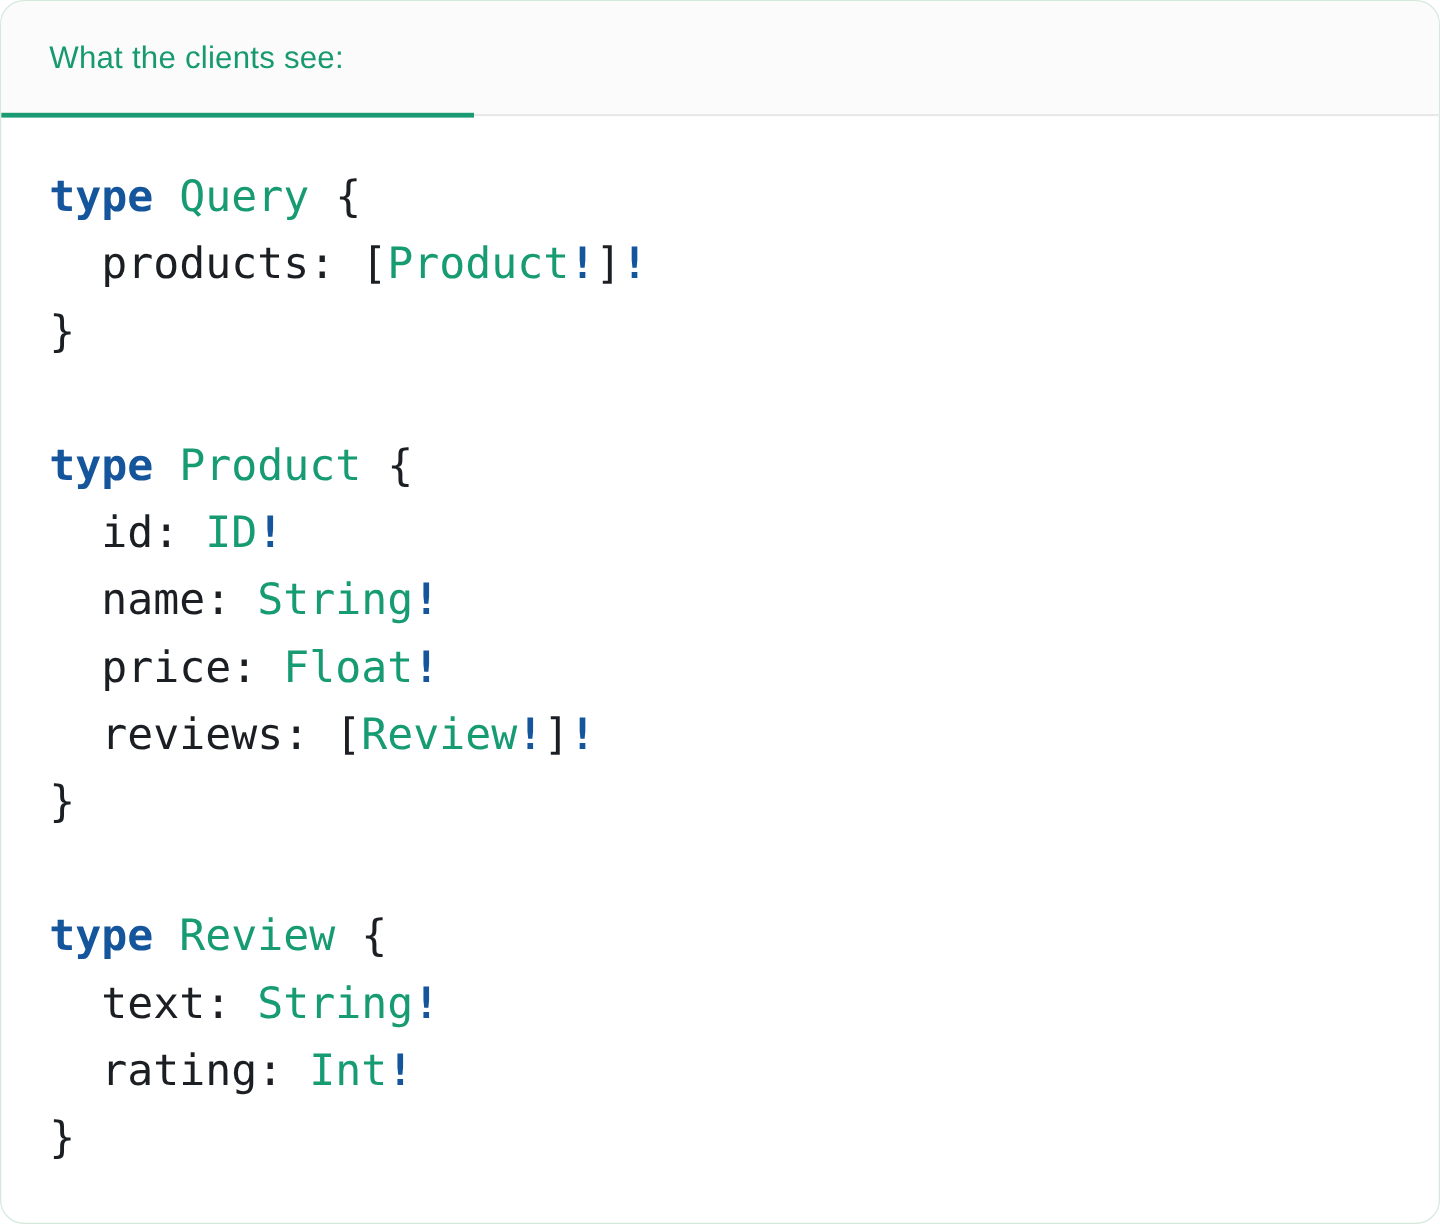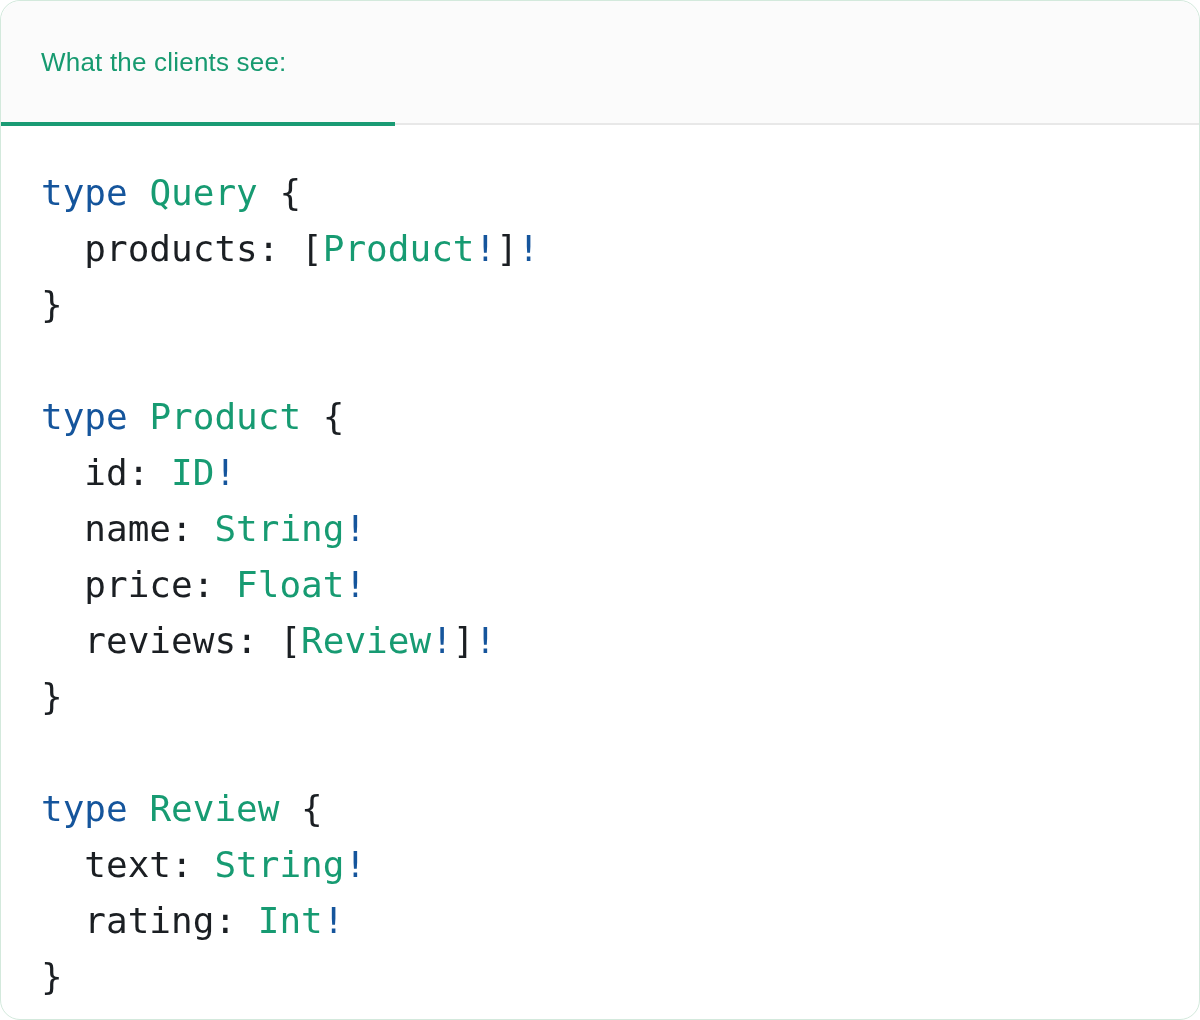--- a/index.html
+++ b/index.html
@@ -26,21 +26,21 @@
     position: relative;
     width: 1200px;
     height: 1020px;
     background: var(--card-bg);
     border: 1px solid var(--card-border);
     border-radius: 20px;
     overflow: hidden;
   }
   .card-header {
     position: relative;
-    height: 124px;
+    height: 96px;
     background: var(--header-bg);
     border-bottom: 2px solid var(--divider);
     border-radius: 20px 20px 0 0;
     display: flex;
     align-items: flex-start;
   }
   .tab {
     height: 100%;
     display: flex;
     align-items: center;
@@ -69,21 +69,21 @@
     font-family: "DejaVu Sans Mono", monospace;
     font-size: 36px;
     line-height: 56px;
     font-weight: 400;
     color: var(--code-plain);
   }
   .code-line {
     white-space: pre;
     height: 56px;
   }
-  .tok-kw { color: var(--code-keyword); }
+  .tok-kw { color: var(--code-keyword); font-weight: bold; }
   .tok-ty { color: var(--code-type); }
   .tok-pl { color: var(--code-plain); }
 </style>
 </head>
 <body>
 
 <div class="card">
   <div class="card-header">
     <div class="tab">
       <span class="tab-label">What the clients see:</span>

